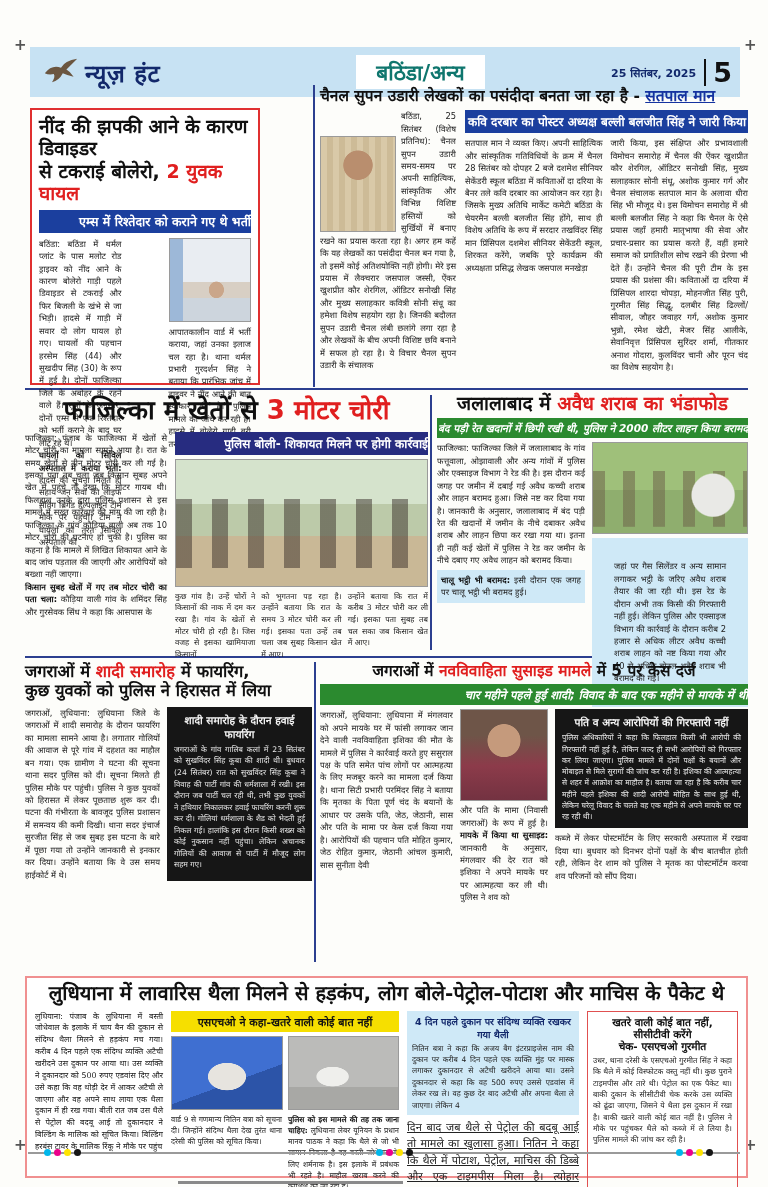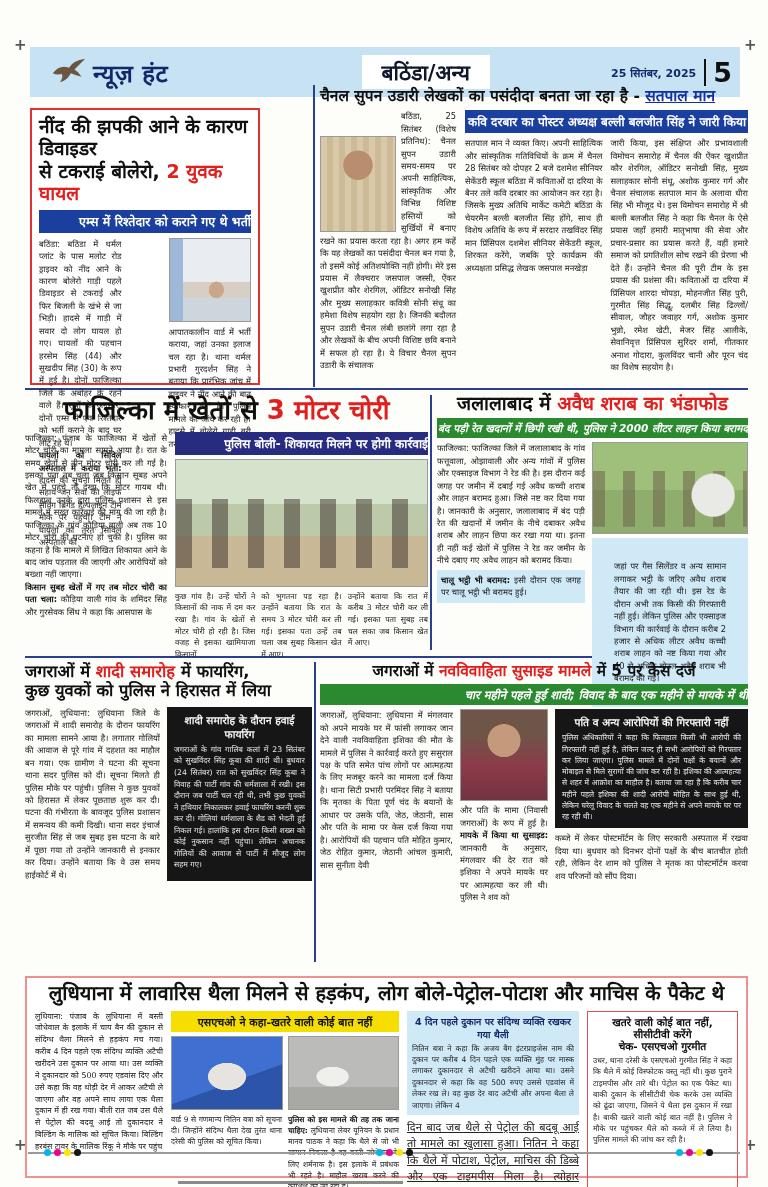--- a/index.html
+++ b/index.html
@@ -2,24 +2,24 @@
 <html><head>
 <meta charset="utf-8">
 <style>
   html,body{margin:0;padding:0;background:#e9e9e9;}
   #page{position:relative;width:768px;height:1187px;background:#fdfdfa;overflow:hidden;
         font-family:"DejaVu Sans","Liberation Sans",sans-serif;color:#1a1a1a;}
   .abs{position:absolute;}
   .reg{position:absolute;color:#555;font-size:15px;font-weight:bold;line-height:1;}
   
   .masthead{left:30px;top:47px;width:710px;height:50px;background:#c7e2f3;display:flex;align-items:center;}
-  .mh-left{display:flex;align-items:center;gap:6px;padding-left:21px;flex:0 0 250px;}
+  .mh-left{display:flex;align-items:center;gap:6px;padding-left:13px;flex:0 0 250px;}
   .mh-title{color:#12286b;font-weight:bold;font-size:24px;letter-spacing:.5px;}
   .mh-center{background:#fff;padding:3px 20px;margin:0 auto;}
-  .mh-section{color:#0f172a;font-weight:bold;font-size:21px;}
+  .mh-section{color:#0f766e;font-weight:bold;font-size:21px;}
   .mh-right{margin-left:auto;display:flex;align-items:center;gap:8px;padding-right:8px;}
   .mh-date{color:#12286b;font-size:11px;font-weight:bold;}
   .mh-page{font-size:27px;font-weight:bold;color:#111;border-left:2.5px solid #111;padding-left:7px;line-height:1;}
   
   .hl{font-weight:bold;color:#101010;line-height:1.18;}
   .red{color:#e01f1f;} .blue{color:#1533a0;text-decoration:underline;}
   .bar{color:#fff;font-weight:bold;text-align:right;}
   .bar-blue{background:#1b3f9e;} .bar-indigo{background:#272c80;} .bar-green{background:#2b8a2f;font-style:italic;}
   .btxt{font-size:8.3px;line-height:1.5;text-align:justify;color:#222;}
   .btxt b{color:#111;}

